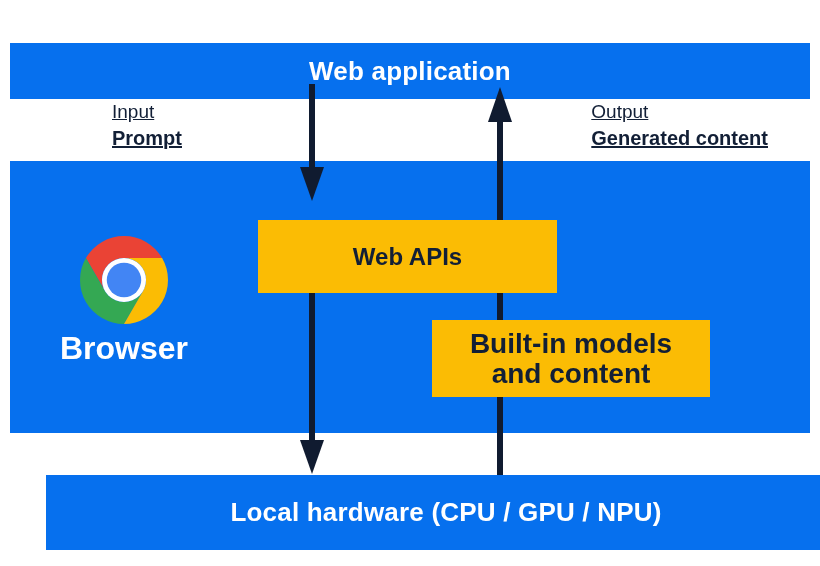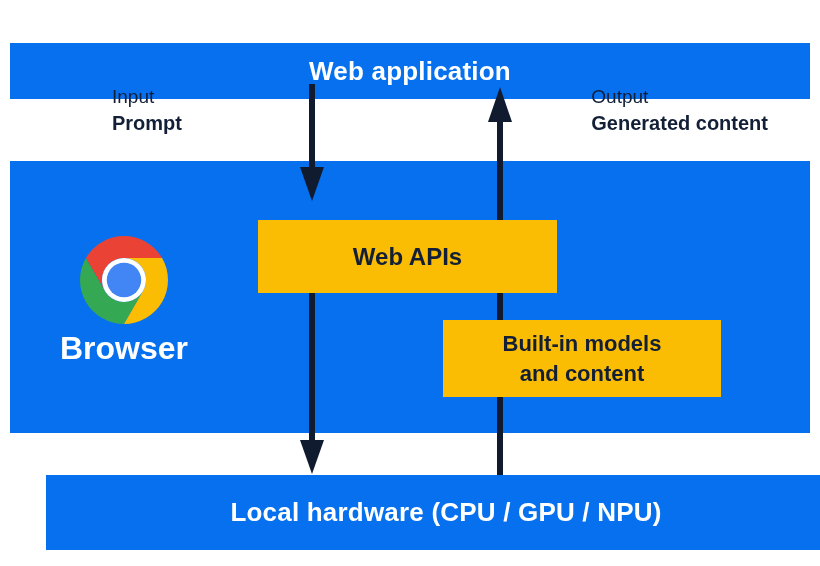--- a/index.html
+++ b/index.html
@@ -11,34 +11,34 @@
   .canvas{
     position:relative;width:820px;height:566px;background:var(--white);
     font-family:"Liberation Sans","DejaVu Sans",sans-serif;overflow:hidden;
   }
   .bar,.panel{position:absolute;left:10px;width:800px;background:var(--panel-blue);z-index:1;}
   .bar{display:flex;align-items:center;justify-content:center;}
   .bar-top{top:11px;height:56px;margin-top:32px;}
   .bar-bottom{top:475px;height:75px;margin-left:36px;}
   .panel-mid{top:161px;height:272px;}
   .bar-label{color:var(--white);font-weight:bold;font-size:26px;letter-spacing:.2px;}
-  .io{position:absolute;top:84px;z-index:1;color:var(--navy-text);line-height:26px;}
+  .io{position:absolute;top:99px;z-index:1;color:var(--navy-text);line-height:26px;text-decoration:underline;}
   .io-left{left:112px;text-align:left;}
   .io-right{right:52px;text-align:left;}
   .io .caption{font-size:19px;font-weight:normal;}
   .io .value{font-size:20px;font-weight:bold;}
   .arrows{position:absolute;left:0;top:0;width:820px;height:566px;z-index:2;}
   .arrows rect,.arrows polygon{fill:var(--arrow-navy);}
   .ybox{
     position:absolute;background:var(--accent-yellow);z-index:3;
     display:flex;flex-direction:column;align-items:center;justify-content:center;
     color:var(--navy-text);font-weight:bold;text-align:center;
   }
   .box-webapis{left:258px;top:220px;width:299px;height:73px;font-size:24px;}
-  .box-builtin{left:443px;top:320px;width:278px;height:77px;font-size:22px;line-height:30px;justify-content:center;}
+  .box-builtin{left:432px;top:320px;width:278px;height:77px;font-size:28px;line-height:30px;justify-content:center;}
   .browser-wrap{
     position:absolute;left:58px;top:236px;width:132px;z-index:2;
     display:flex;flex-direction:column;align-items:center;
   }
   .chrome{width:88px;height:88px;display:block;}
   .chrome .cr{fill:var(--chrome-red);} .chrome .cg{fill:var(--chrome-green);}
   .chrome .cy{fill:var(--chrome-yellow);} .chrome .cw{fill:var(--white);} .chrome .cb{fill:var(--chrome-blue);}
   .browser-label{margin-top:6px;color:var(--white);font-weight:bold;font-size:32px;}
 </style>
 </head>

